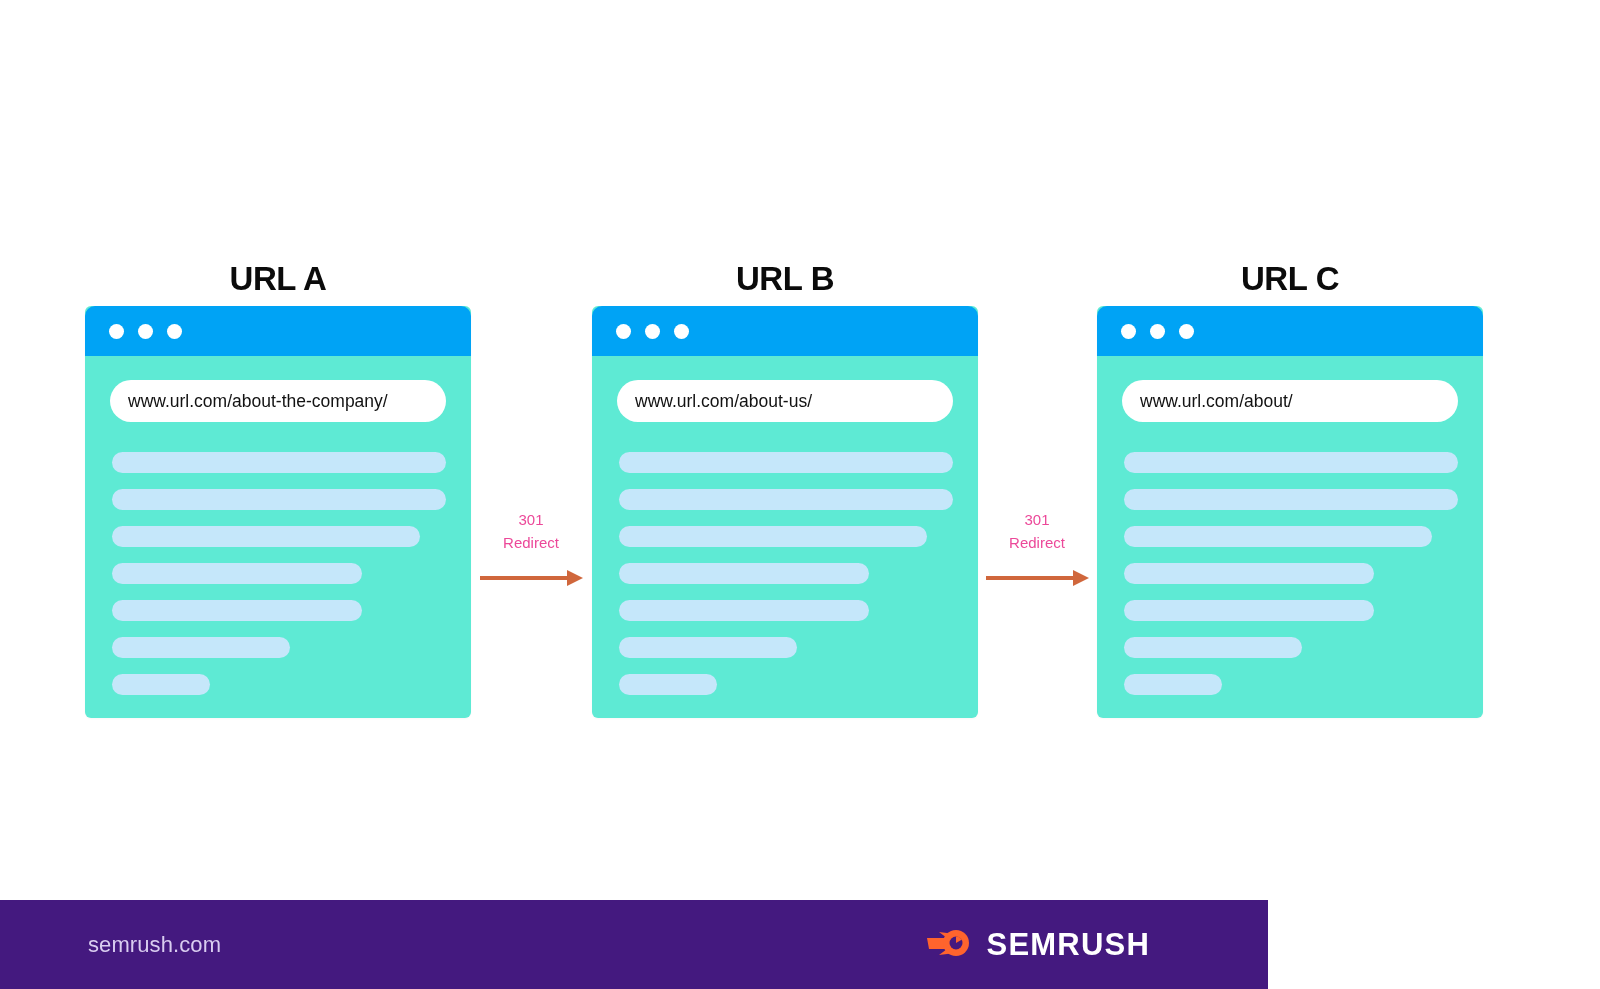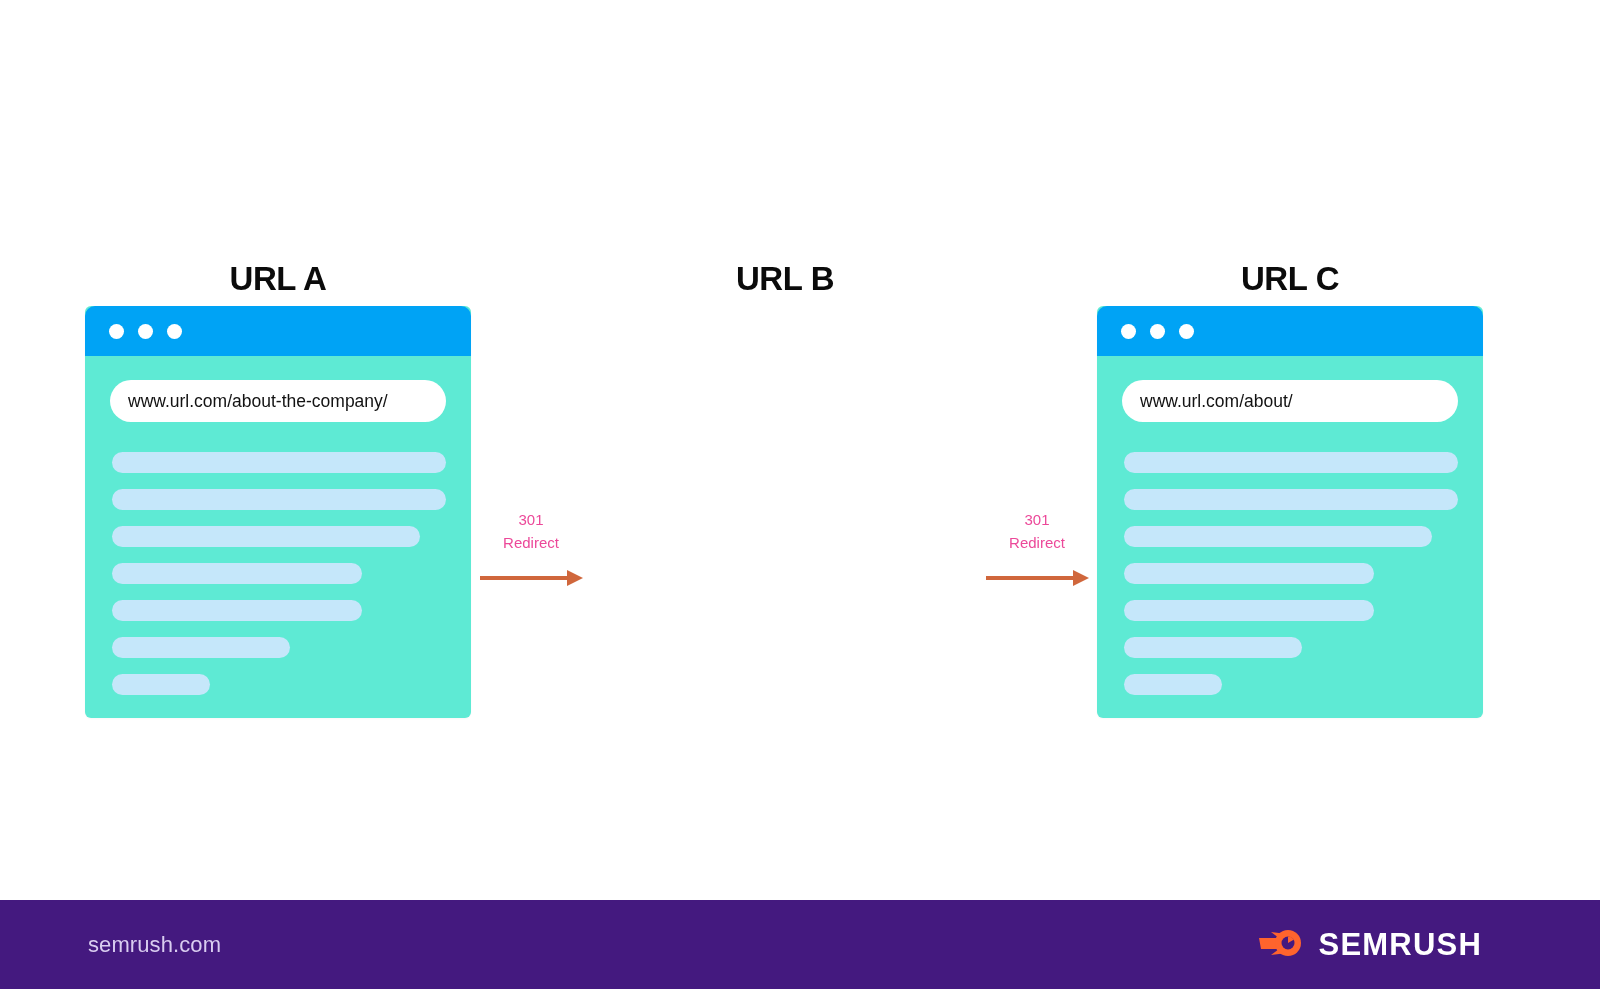--- a/index.html
+++ b/index.html
@@ -141,21 +141,21 @@
     display: flex;
     align-items: center;
     justify-content: center;
   }
 
   
   .footer {
     position: absolute;
     left: 0;
     top: 900px;
-    width: 1600px;
+    width: 1268px;
     height: 89px;
     background: #44197f;
     display: flex;
     align-items: center;
     justify-content: space-between;
     box-sizing: border-box;
     padding: 0 118px 0 88px;
   }
   .footer-site {
     font-size: 22px;
@@ -211,20 +211,39 @@
       <div class="conn-arrow">
         <svg width="104" height="20" viewBox="0 0 104 20" xmlns="http://www.w3.org/2000/svg">
           <line x1="1" y1="10" x2="92" y2="10" stroke="#d0673c" stroke-width="4"></line>
           <polygon points="88,2 104,10 88,18" fill="#d0673c"></polygon>
         </svg>
       </div>
     </div>
 
     <div class="card-col col-1">
       <div class="card-label">URL B</div>
+      <div class="browser-card">
+        <div class="browser-bar">
+          <span class="dot"></span>
+          <span class="dot"></span>
+          <span class="dot"></span>
+        </div>
+        <div class="addr-wrap">
+          <div class="addr-pill w-full">www.url.com/about-us/</div>
+        </div>
+        <div class="skeleton">
+          <div class="sk-bar" style="width: 334px;"></div>
+          <div class="sk-bar" style="width: 334px;"></div>
+          <div class="sk-bar" style="width: 308px;"></div>
+          <div class="sk-bar" style="width: 250px;"></div>
+          <div class="sk-bar" style="width: 250px;"></div>
+          <div class="sk-bar" style="width: 178px;"></div>
+          <div class="sk-bar" style="width: 98px;"></div>
+        </div>
+      </div>
     </div>
 
     <div class="connector c-1">
       <div class="conn-label">301
 Redirect</div>
       <div class="conn-arrow">
         <svg width="104" height="20" viewBox="0 0 104 20" xmlns="http://www.w3.org/2000/svg">
           <line x1="1" y1="10" x2="92" y2="10" stroke="#d0673c" stroke-width="4"></line>
           <polygon points="88,2 104,10 88,18" fill="#d0673c"></polygon>
         </svg>

